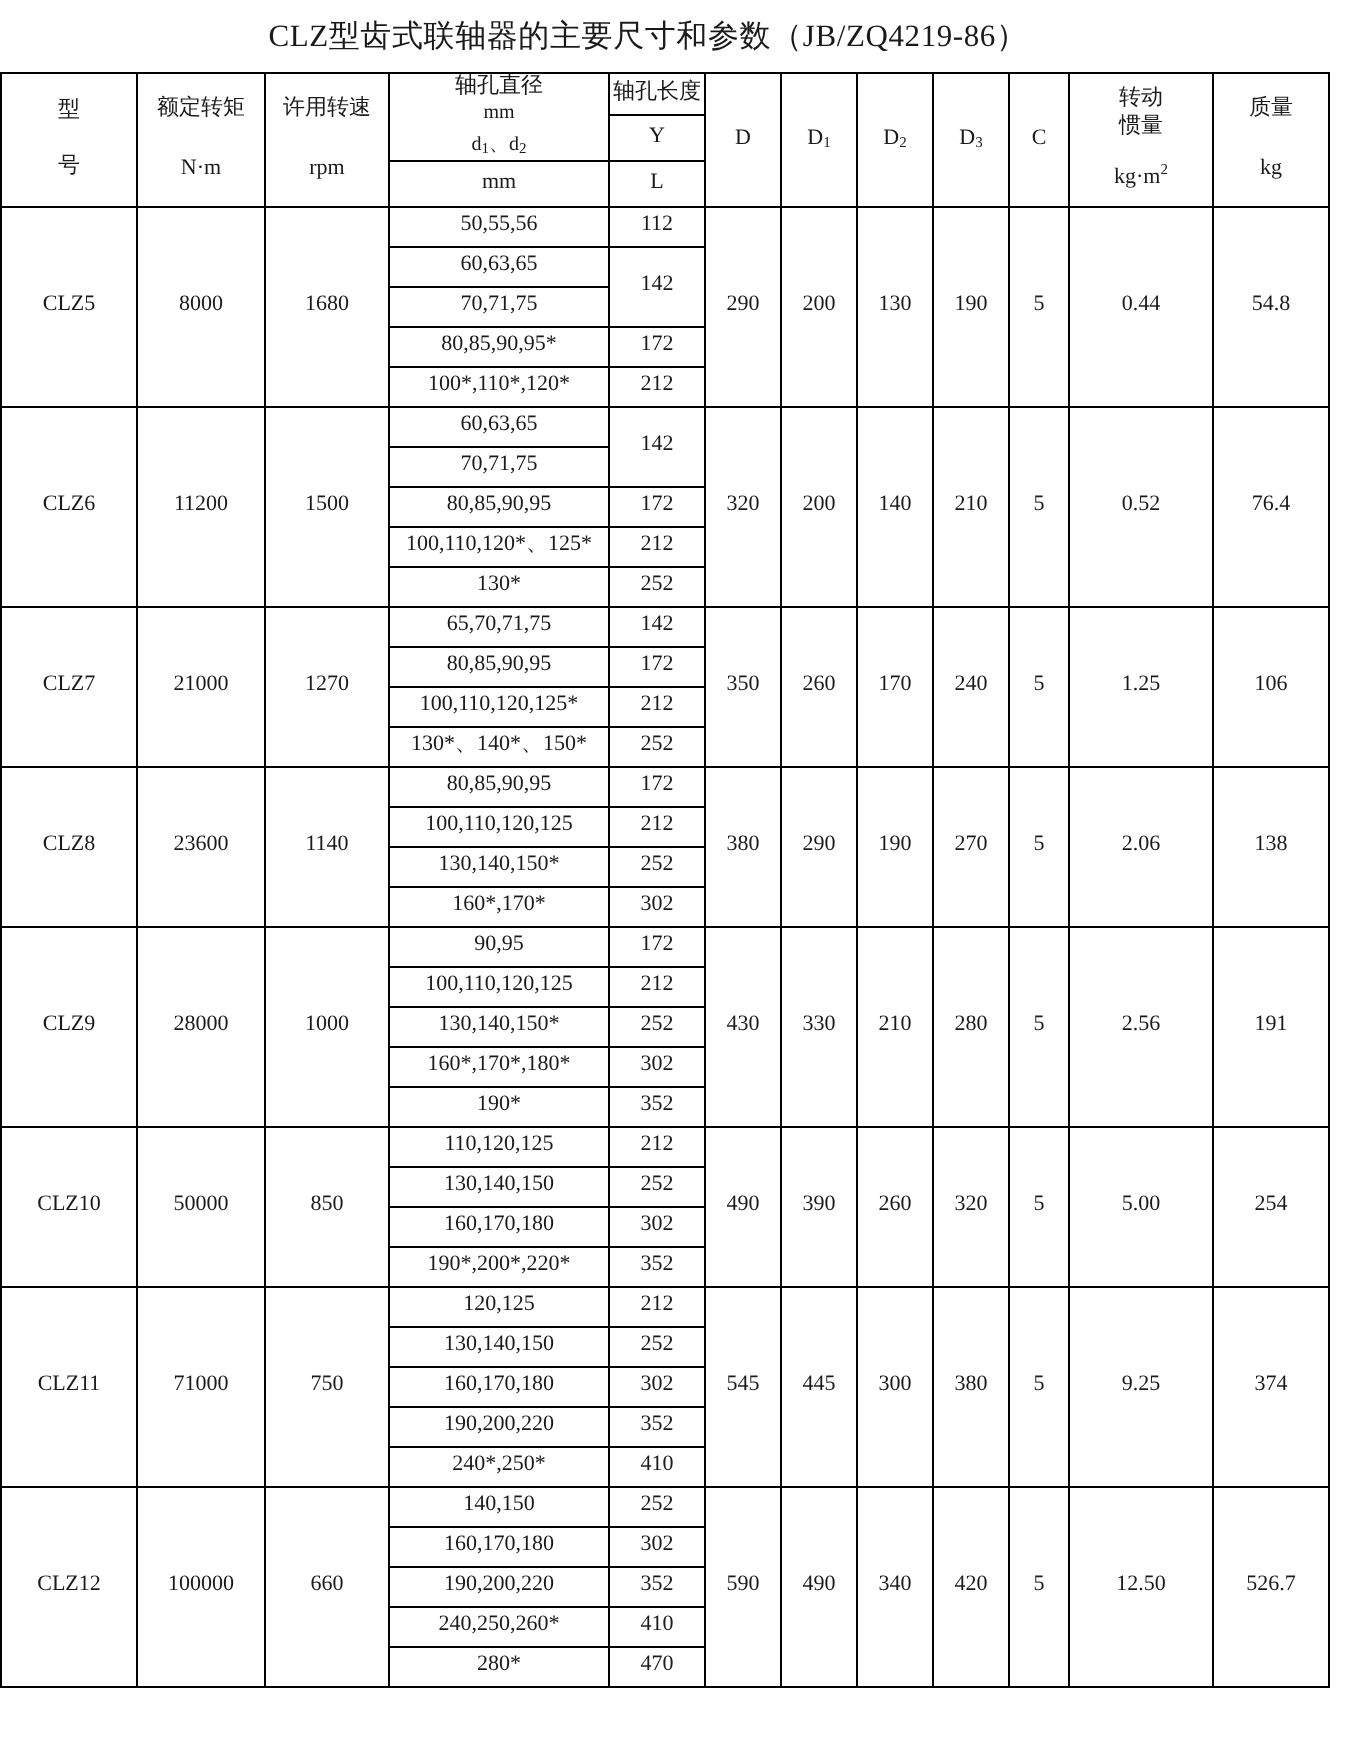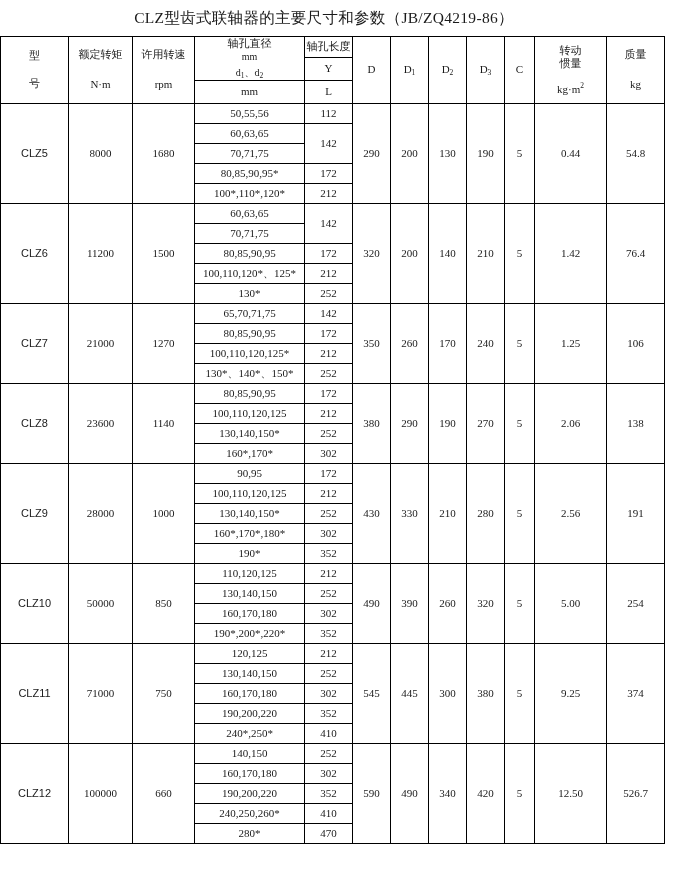--- a/index.html
+++ b/index.html
@@ -56,21 +56,21 @@
   }
   .unit {
     font-size: 10px;
   }
   .cellpad {
     padding: 3px 2px;
     margin-left: 44px;
   }
   .model-cell {
     font-size: 12px;
-    font-family: Liberation Sans, sans-serif;
+    font-family: Liberation Serif, serif;
   }
   .dia-cell {
     text-align: left;
     padding-left: 6px;
     font-size: 10.5px;
     height: 19px;
   }
   .len-cell {
     font-size: 10.5px;
     margin-top: 44px;
@@ -194,21 +194,21 @@
         <td rowspan="5" class="model-cell">CLZ6</td>
         <td rowspan="5" class="num">11200</td>
         <td rowspan="5" class="num">1500</td>
         <td class="dia-cell">60,63,65</td>
         <td rowspan="2" class="len-cell">142</td>
         <td rowspan="5" class="num">320</td>
         <td rowspan="5" class="num">200</td>
         <td rowspan="5" class="num">140</td>
         <td rowspan="5" class="num">210</td>
         <td rowspan="5" class="num">5</td>
-        <td rowspan="5" class="num">1.42</td>
+        <td rowspan="5" class="num">0.52</td>
         <td rowspan="5" class="num">76.4</td>
       </tr>
       <tr>
         <td class="dia-cell">70,71,75</td>
       </tr>
       <tr>
         <td class="dia-cell">80,85,90,95</td>
         <td class="len-cell">172</td>
       </tr>
       <tr>

